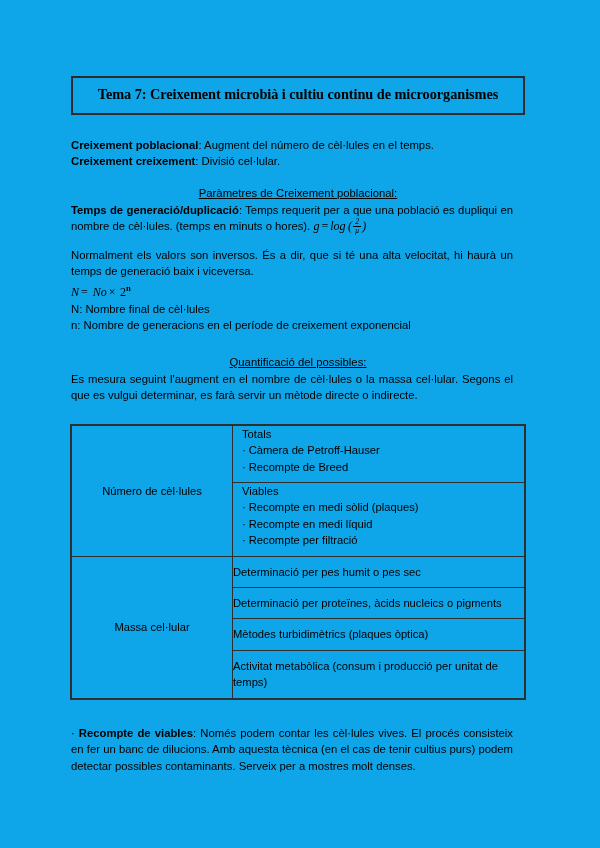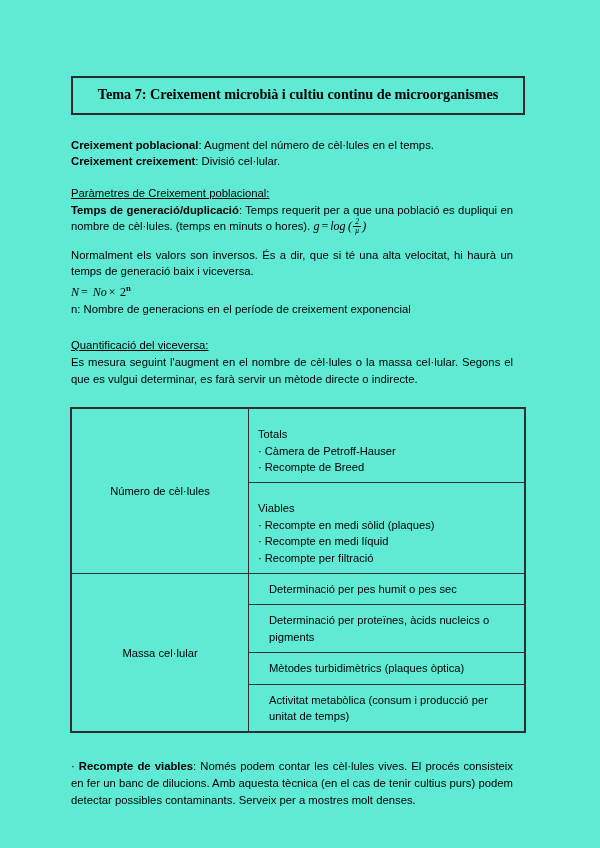--- a/index.html
+++ b/index.html
@@ -16,21 +16,21 @@
     color: #000000;
     overflow: hidden;
   }
 
   .page {
     position: absolute;
     left: 0;
     top: 0;
     width: 600px;
     height: 848px;
-    background: #5eead4;
+    background: #0ea5e9;
   }
 
   .content {
     position: absolute;
     left: 71px;
     top: 76px;
     width: 454px;
   }
 
   
@@ -62,20 +62,21 @@
   .gap-sm { height: 11px; }
   .gap-md { height: 15px; }
   .gap-lg { height: 20px; }
 
   b, .b { font-weight: bold; }
 
   .heading-u {
     font-size: 11.3px;
     line-height: 16.6px;
     text-decoration: underline;
+    text-align: center;
   }
 
   
   .math {
     font-family: Liberation Serif, serif;
     font-style: italic;
     font-size: 12px;
     line-height: 17px;
     white-space: nowrap;
   }
@@ -109,34 +110,34 @@
   table.methods {
     border-collapse: collapse;
     width: 454px;
     table-layout: fixed;
   }
   table.methods td {
     border: 1px solid #2f2f2f;
     font-size: 11.2px;
     line-height: 16.4px;
     vertical-align: middle;
-    padding: 5px 25px;
+    padding: 5px 17px;
   }
   table.methods td.rowhead {
     width: 126px;
     text-align: center;
     vertical-align: middle;
   }
   table.methods td.cell {
     vertical-align: top;
-    padding: 17px 9px 7px 9px;
+    padding: 0 9px 7px 9px;
   }
   table.methods td.cell.single {
     vertical-align: middle;
-    padding: 7px 20px;
+    padding: 7px 0;
   }
   .cell-title { display: block; }
   .bullet-line { display: block; white-space: nowrap; }
   .bullet-line .dot { margin-right: 3px; }
 
   
   .tbl-wrap { position: relative; }
   table.methods { outline: 1px solid #2f2f2f; }
 
   .trailing { margin-top: 26px; }
@@ -163,25 +164,26 @@
 
     <div class="para"><b>Temps de generació/duplicació</b><span>: </span><span>Temps requerit per a que una població es dupliqui en nombre de cèl·lules. (temps en minuts o hores).</span> <span class="math"><span>g</span><span class="op">=</span><span>log</span> (<span class="frac"><span class="num">2</span><span class="den">µ</span></span>)</span></div>
 
     <div class="gap-sm"></div>
 
     <div class="para">Normalment els valors son inversos. És a dir, que si té una alta velocitat, hi haurà un temps de generació baix i viceversa.</div>
 
 
     <div class="math"><span>N</span><span class="op">=</span> <span>No</span><span class="op">×</span> <span style="font-style:normal">2</span><sup class="mathsup">n</sup></div>
 
+    <div class="para nojust"><span>N</span><span>: Nombre final de cèl·lules</span></div>
     <div class="para nojust"><span>n</span><span>: Nombre de generacions en el període de creixement exponencial</span></div>
 
     <div class="gap-lg"></div>
 
-    <div class="heading-u">Quantificació del viceversa:</div>
+    <div class="heading-u">Quantificació del possibles:</div>
     <div class="para">Es mesura seguint l'augment en el nombre de cèl·lules o la massa cel·lular. Segons el que es vulgui determinar, es farà servir un mètode directe o indirecte.</div>
 
     <div class="tbl-wrap">
       <table class="methods">
         <tbody>
           <tr>
             <td class="rowhead" rowspan="2">Número de cèl·lules</td>
             <td class="cell">
               <span class="cell-title">Totals</span>
               <span class="bullet-line"><span class="dot">·</span><span>Càmera de Petroff-Hauser</span></span>

